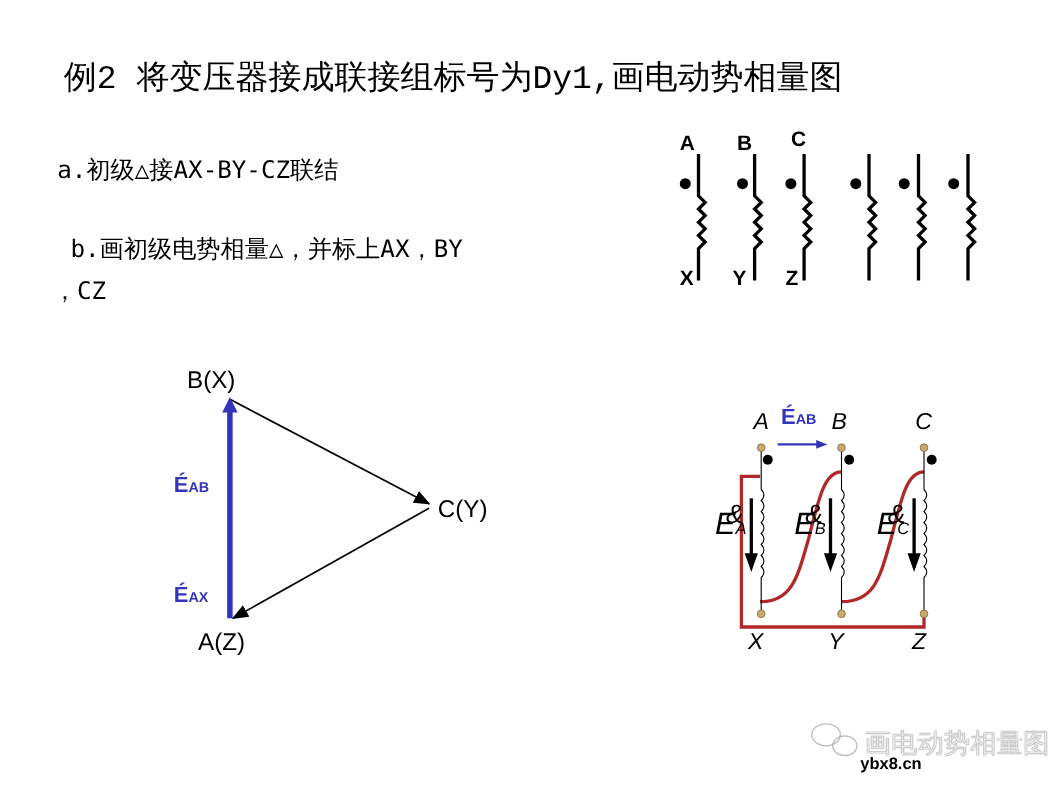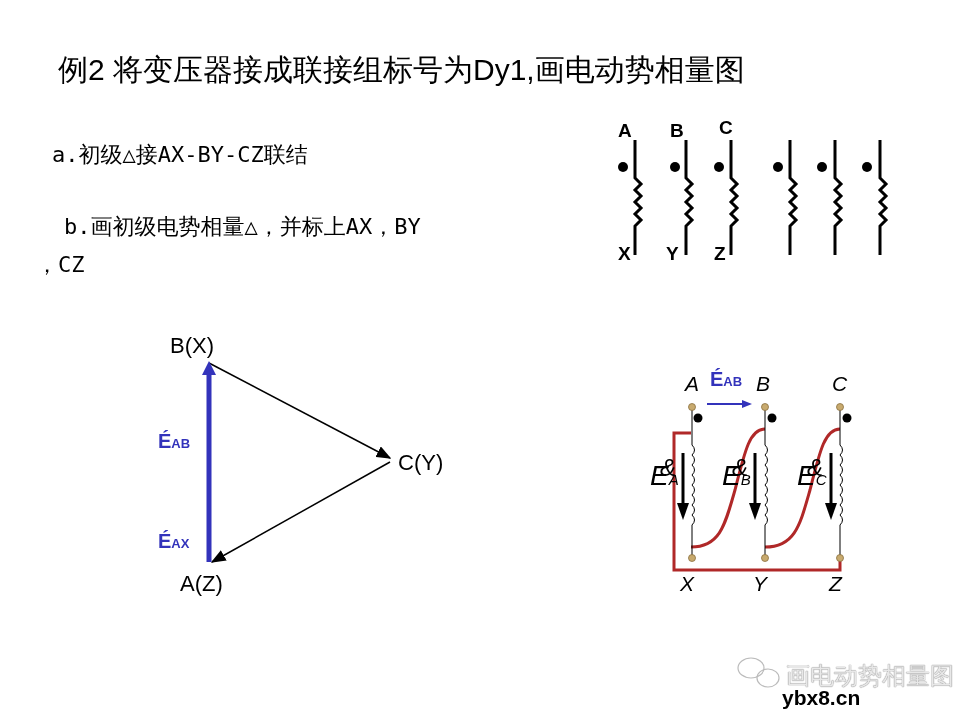--- a/index.html
+++ b/index.html
@@ -1,31 +1,31 @@
 <!DOCTYPE html>
 <html><head>
 <meta charset="utf-8">
 <style>
   html,body{margin:0;padding:0;background:#ffffff;}
   body{width:960px;height:720px;position:relative;overflow:hidden;font-family:"DejaVu Sans","Liberation Sans",sans-serif;color:#000;}
   .abs{position:absolute;}
-  .title{left:58px;top:50px;font-size:30px;letter-spacing:0px;white-space:nowrap;font-family:Liberation Sans, sans-serif;}
+  .title{left:58px;top:50px;font-size:30px;letter-spacing:0px;white-space:nowrap;font-family:Liberation Mono, monospace;}
   .line{font-size:22px;white-space:nowrap;font-family:"DejaVu Sans Mono","Liberation Mono",monospace;}
   svg{position:absolute;left:0;top:0;}
   .serif{font-family:Liberation Sans, sans-serif;}
   .sans{font-family:"Liberation Sans","DejaVu Sans",sans-serif;}
 </style>
 </head>
 <body>
 
 <div class="abs title">例2  将变压器接成联接组标号为Dy1,画电动势相量图</div>
 
 <div class="abs line" style="left:52px;top:140px;">a.初级△接AX-BY-CZ联结</div>
 <div class="abs line" style="left:64px;top:212px;">b.画初级电势相量△，并标上AX，BY</div>
-<div class="abs line" style="left:36px;top:250px;text-align:right;">，CZ</div>
+<div class="abs line" style="left:48px;top:250px;text-align:right;">，CZ</div>
 
 <svg width="960" height="720">
   <g stroke="#000" stroke-width="3" fill="none">
 
     <path d="M635,140 L635,178 l6,6 l-6,6 l6,6 l-6,6 l6,6 l-6,6 l6,6 l-6,6 L635,255"></path>
     <path d="M686,140 L686,178 l6,6 l-6,6 l6,6 l-6,6 l6,6 l-6,6 l6,6 l-6,6 L686,255"></path>
     <path d="M731,140 L731,178 l6,6 l-6,6 l6,6 l-6,6 l6,6 l-6,6 l6,6 l-6,6 L731,255"></path>
     <path d="M790,140 L790,178 l6,6 l-6,6 l6,6 l-6,6 l6,6 l-6,6 l6,6 l-6,6 L790,255"></path>
     <path d="M835,140 L835,178 l6,6 l-6,6 l6,6 l-6,6 l6,6 l-6,6 l6,6 l-6,6 L835,255"></path>
     <path d="M880,140 L880,178 l6,6 l-6,6 l6,6 l-6,6 l6,6 l-6,6 l6,6 l-6,6 L880,255"></path>
@@ -126,13 +126,13 @@
   <span>E</span><span style="position:absolute;left:10px;top:-6px;font-size:24px;">&amp;</span><span style="font-size:15px;">C</span>
 </div>
 
 <svg width="960" height="720">
   <g fill="none" stroke="#bbbbbb" stroke-width="1.2">
     <ellipse cx="751" cy="668" rx="13" ry="10"></ellipse>
     <ellipse cx="768" cy="678" rx="11" ry="9"></ellipse>
   </g>
 </svg>
 <div class="abs sans" style="left:786px;top:660px;font-size:24px;color:#e8e8e8;text-shadow:0 0 1px #888,0 0 1px #888;">画电动势相量图</div>
-<div class="abs sans" style="left:782px;top:686px;font-size:21px;color:#000;font-weight:bold;">ybx8.cn</div>
+<div class="abs sans" style="left:782px;top:686px;font-size:15px;color:#000;font-weight:bold;">ybx8.cn</div>
 
 </body></html>

